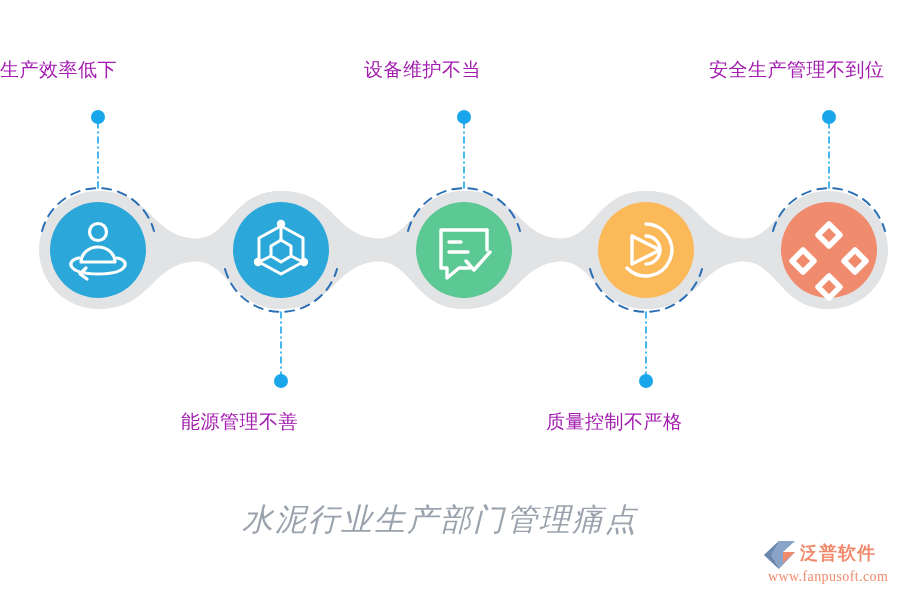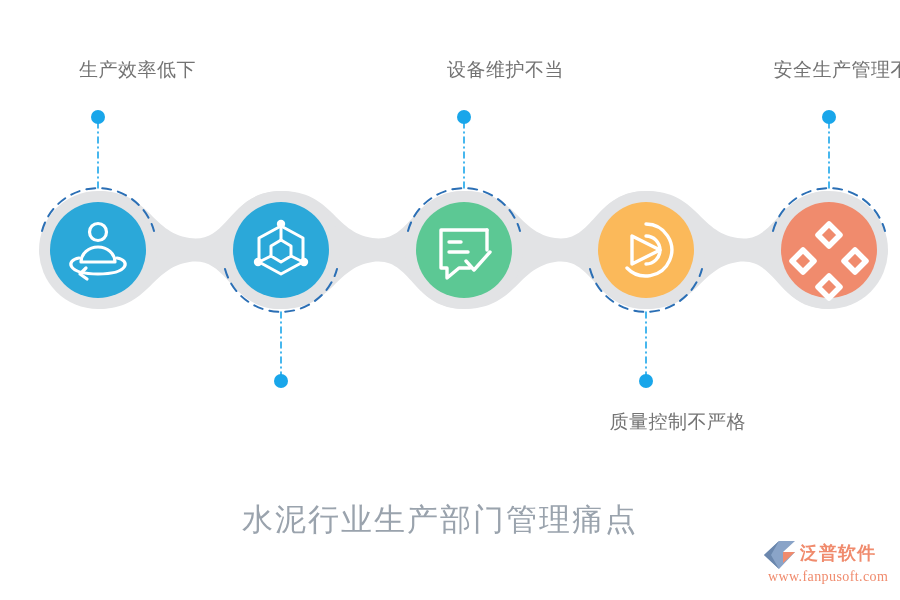--- a/index.html
+++ b/index.html
@@ -16,37 +16,38 @@
   }
   #infographic {
     position: absolute;
     left: 0;
     top: 0;
     width: 900px;
     height: 600px;
   }
   .label-top, .label-bottom {
     position: absolute;
-    color: #737373;
+    color: #a21caf;
     font-size: 19px;
     line-height: 24px;
     white-space: nowrap;
-    text-align: right;
+    text-align: left;
     letter-spacing: 0.5px;
   }
   .main-title {
     position: absolute;
     left: 0;
     top: 500px;
     width: 880px;
     text-align: center;
     color: #9aa3ad;
     font-size: 31px;
     letter-spacing: 2px;
     line-height: 40px;
+    font-style: italic;
   }
   .logo-wrap {
     position: absolute;
     left: 762px;
     top: 538px;
     width: 130px;
     height: 52px;
   }
   .logo-mark {
     position: absolute;
@@ -190,20 +191,21 @@
       <circle cx="281" cy="381" r="7"></circle>
       <circle cx="464" cy="117" r="7"></circle>
       <circle cx="646" cy="381" r="7"></circle>
       <circle cx="829" cy="117" r="7"></circle>
     </g>
 
   </svg>
 
   <div class="label-top" style="left:0px; top:58px; width:196px;">生产效率低下</div>
 
+  <div class="label-bottom" style="left:181px; top:410px; width:200px;">能源管理不善</div>
 
   <div class="label-top" style="left:364px; top:58px; width:200px;">设备维护不当</div>
 
   <div class="label-bottom" style="left:546px; top:410px; width:200px;">质量控制不严格</div>
 
   <div class="label-top" style="left:709px; top:58px; width:240px;">安全生产管理不到位</div>
 
   <div class="main-title">水泥行业生产部门管理痛点</div>
 
   <div class="logo-wrap">

